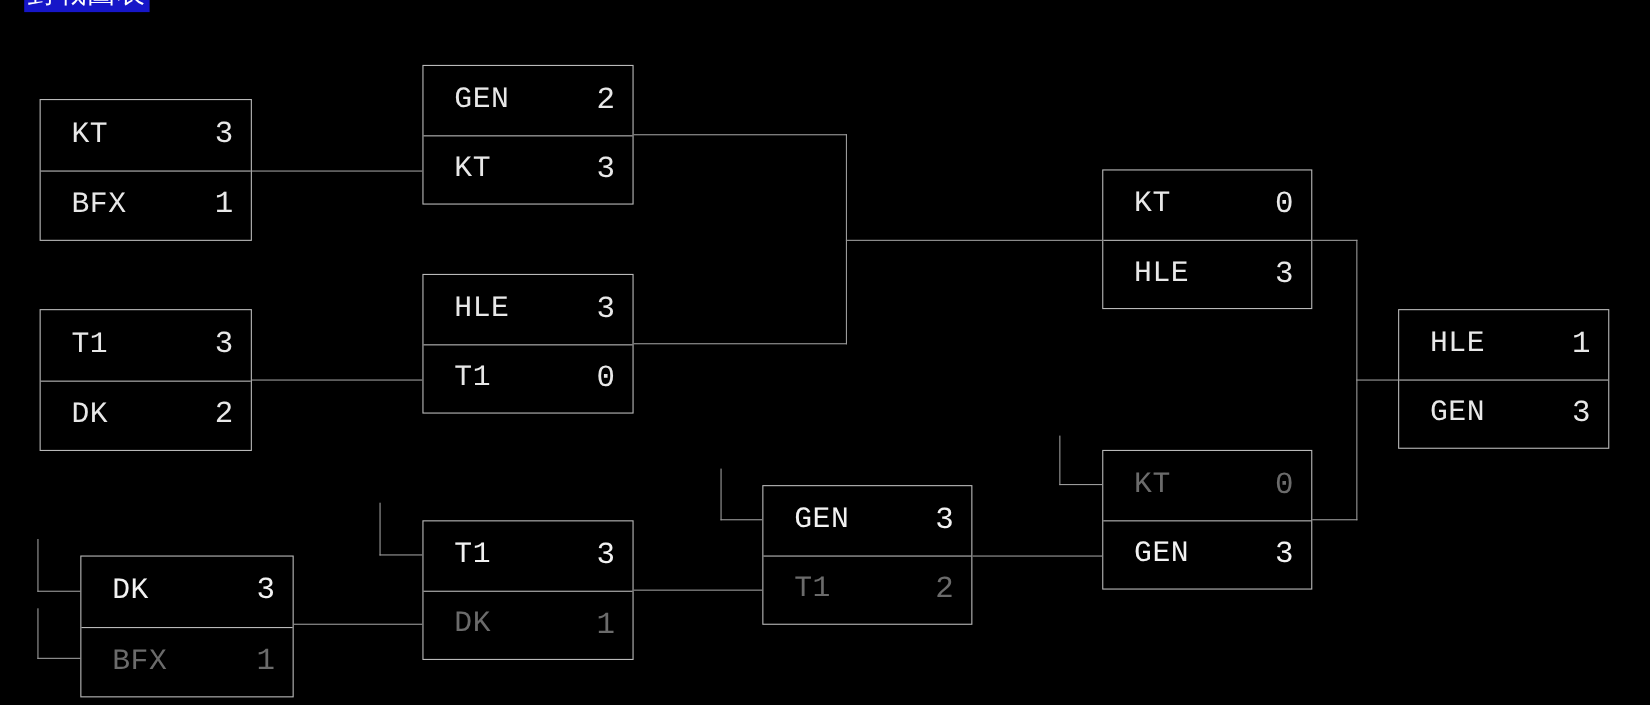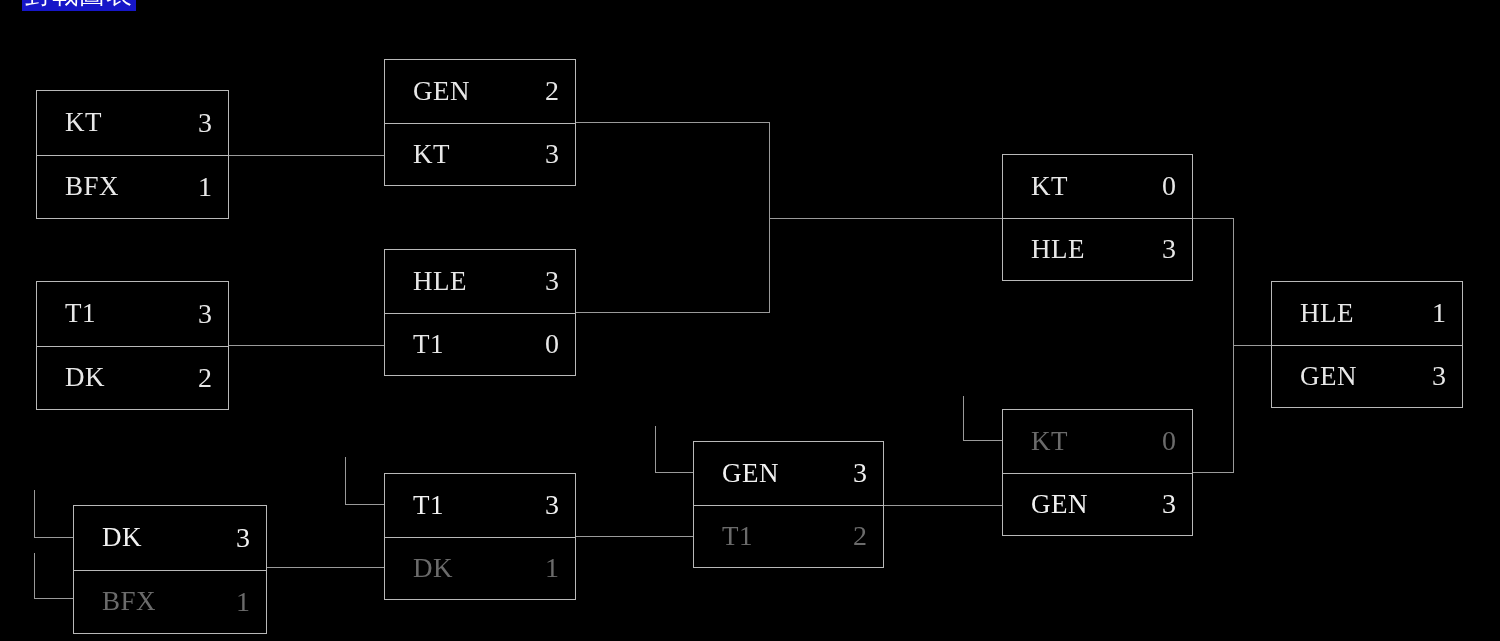--- a/index.html
+++ b/index.html
@@ -31,20 +31,21 @@
   .match {
     position: absolute;
     border: 1px solid #b9b9b9;
     background: #000000;
   }
   .row {
     display: flex;
     align-items: center;
     height: 50%;
     padding: 0 16px 0 28px;
+    font-family: Liberation Mono, monospace;
   }
   .row.sep { border-top: 1px solid #b9b9b9; }
   .team {
     flex: 0 0 auto;
     font-size: 27px;
     letter-spacing: 0.5px;
     white-space: nowrap;
   }
   .score {
     margin-left: auto;

